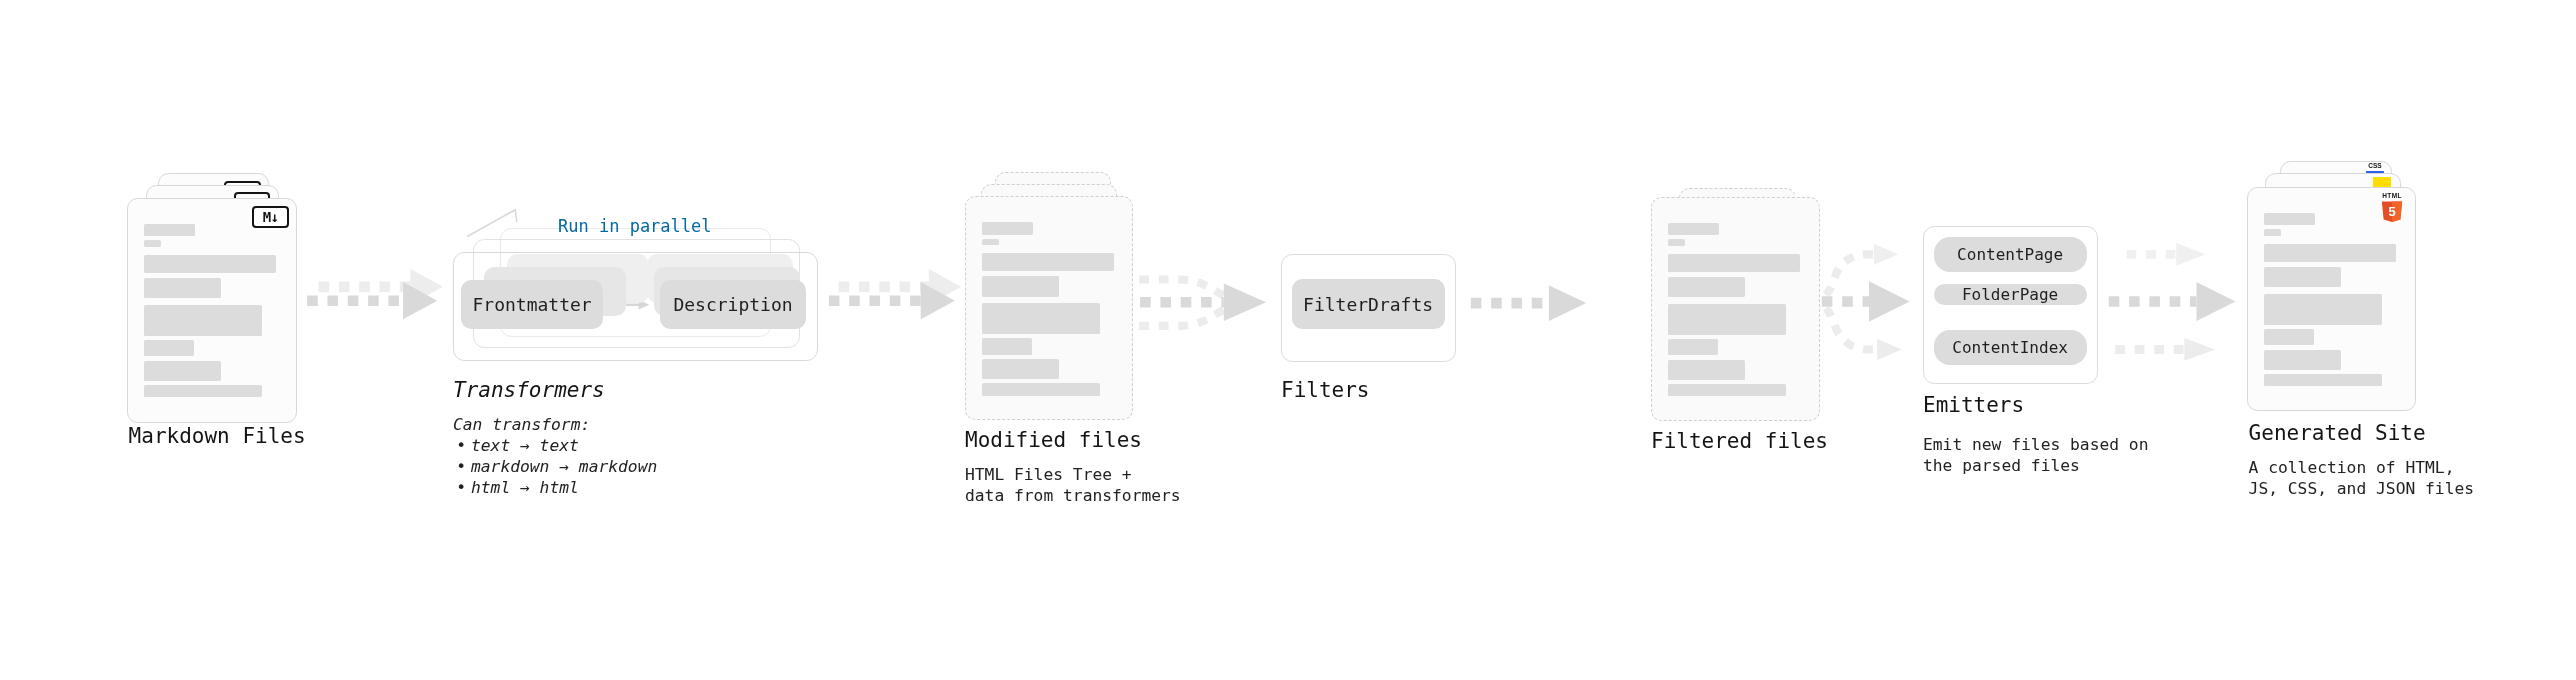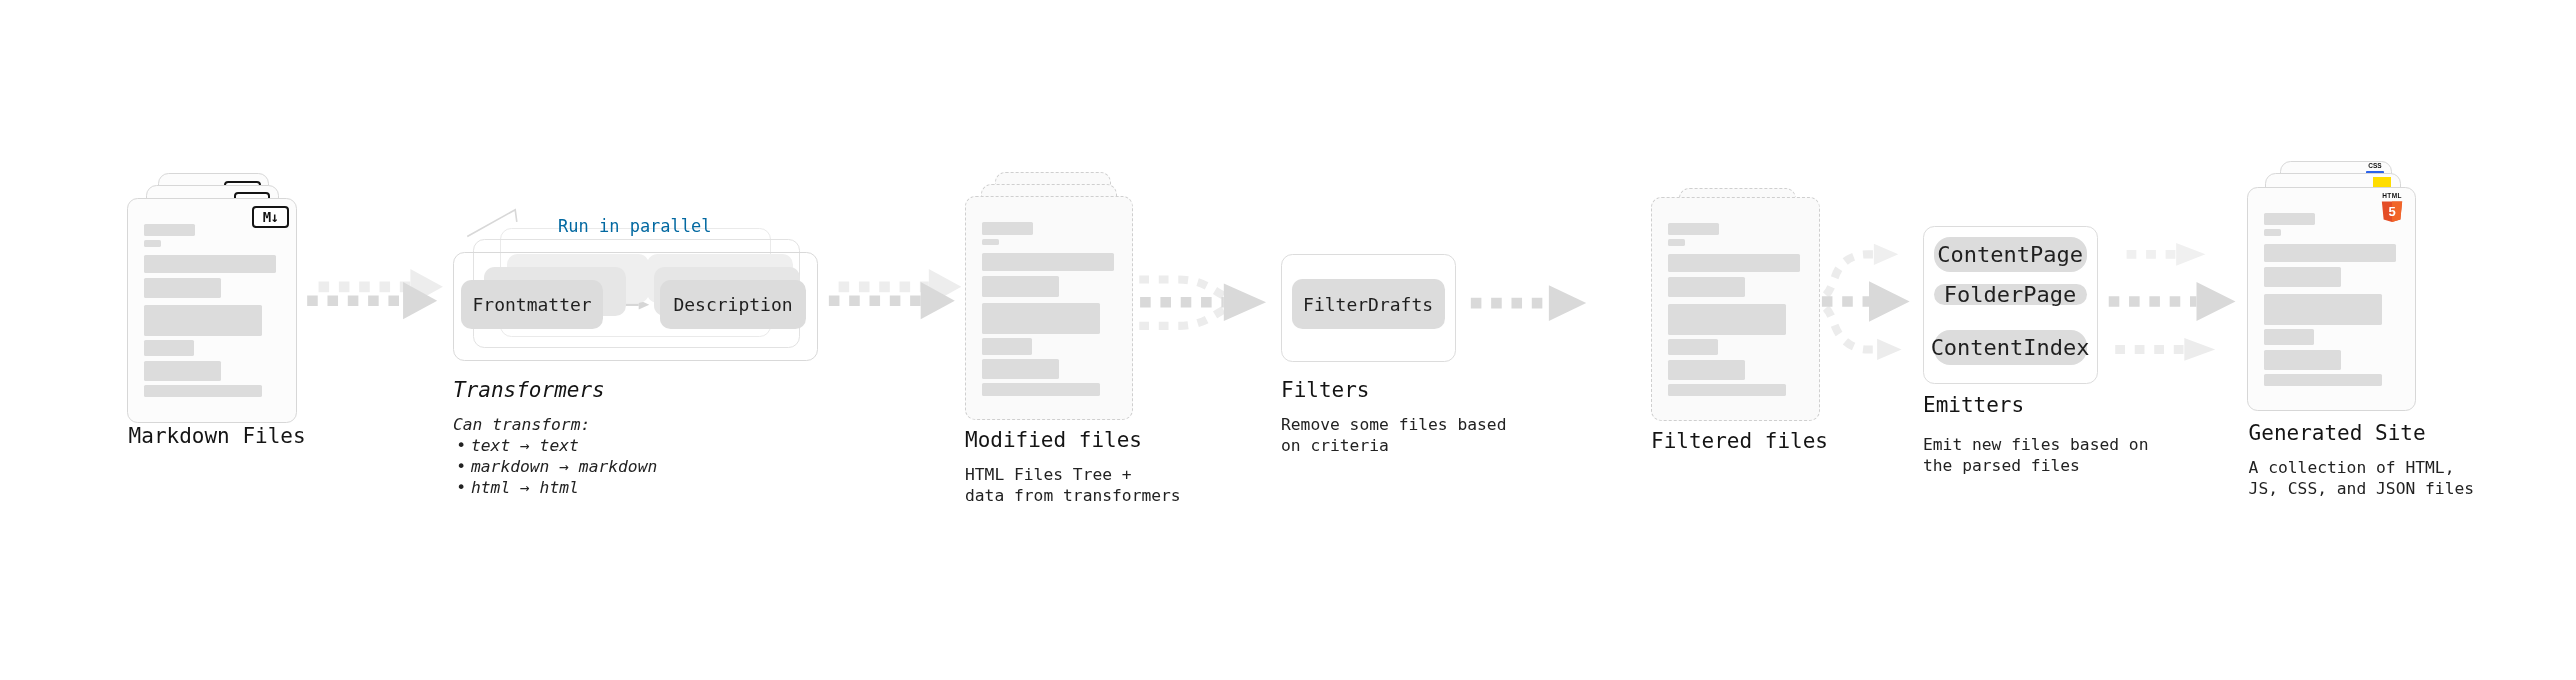--- a/index.html
+++ b/index.html
@@ -58,21 +58,21 @@
     border-radius:11.4px;
     background:#ffffff;
   }
   .pill{
     position:absolute;
     background:#dcdcdc;
     border-radius:10.6px;
     display:flex;align-items:center;justify-content:center;
     font-size:18px;color:#1f1f1f;white-space:nowrap;
   }
-  .pill.small{font-size:22px;border-radius:16px;}
+  .pill.small{font-size:16px;border-radius:16px;}
   .ghost1{background:#e6e6e6;}
   .ghost2{background:#efefef;}
 
   
   .caption{position:absolute;white-space:nowrap;}
   .title{font-size:21px;color:#141414;line-height:24.4px;}
   .sub{font-size:16.3px;line-height:21px;color:#222222;margin-top:11.4px;}
   .sub.tight{margin-top:17px;}
   .bullets{margin:0;padding:0;list-style:none;font-size:16.3px;line-height:21px;color:#222222;}
   .bullets li{padding-left:18px;position:relative;}
@@ -226,24 +226,20 @@
         <div>data from transformers</div>
       </div>
     </div>
   </div>
 
   <div class="node" style="left:1281px;top:254px;width:195px;height:244px;">
     <div class="solid-box" style="left:0;top:0;width:173px;height:106px;"></div>
     <div class="pill" style="left:10.6px;top:25px;width:153px;height:50px;">FilterDrafts</div>
     <div class="caption" style="left:0;top:124px;">
       <div class="title">Filters</div>
-      <div class="sub">
-        <div>Remove some files based</div>
-        <div>on criteria</div>
-      </div>
     </div>
   </div>
 
   <div class="node" style="left:1603px;top:188px;width:195px;height:325px;margin-left:48px;">
     <div class="file-card dashed" style="left:28.4px;top:0;width:115px;height:222px;"></div>
     <div class="file-card dashed" style="left:0;top:9px;width:167px;height:222px;">
       <div class="bars">
         <i class="bar b1"></i>
           <i class="bar b2"></i>
           <i class="bar b3"></i>

